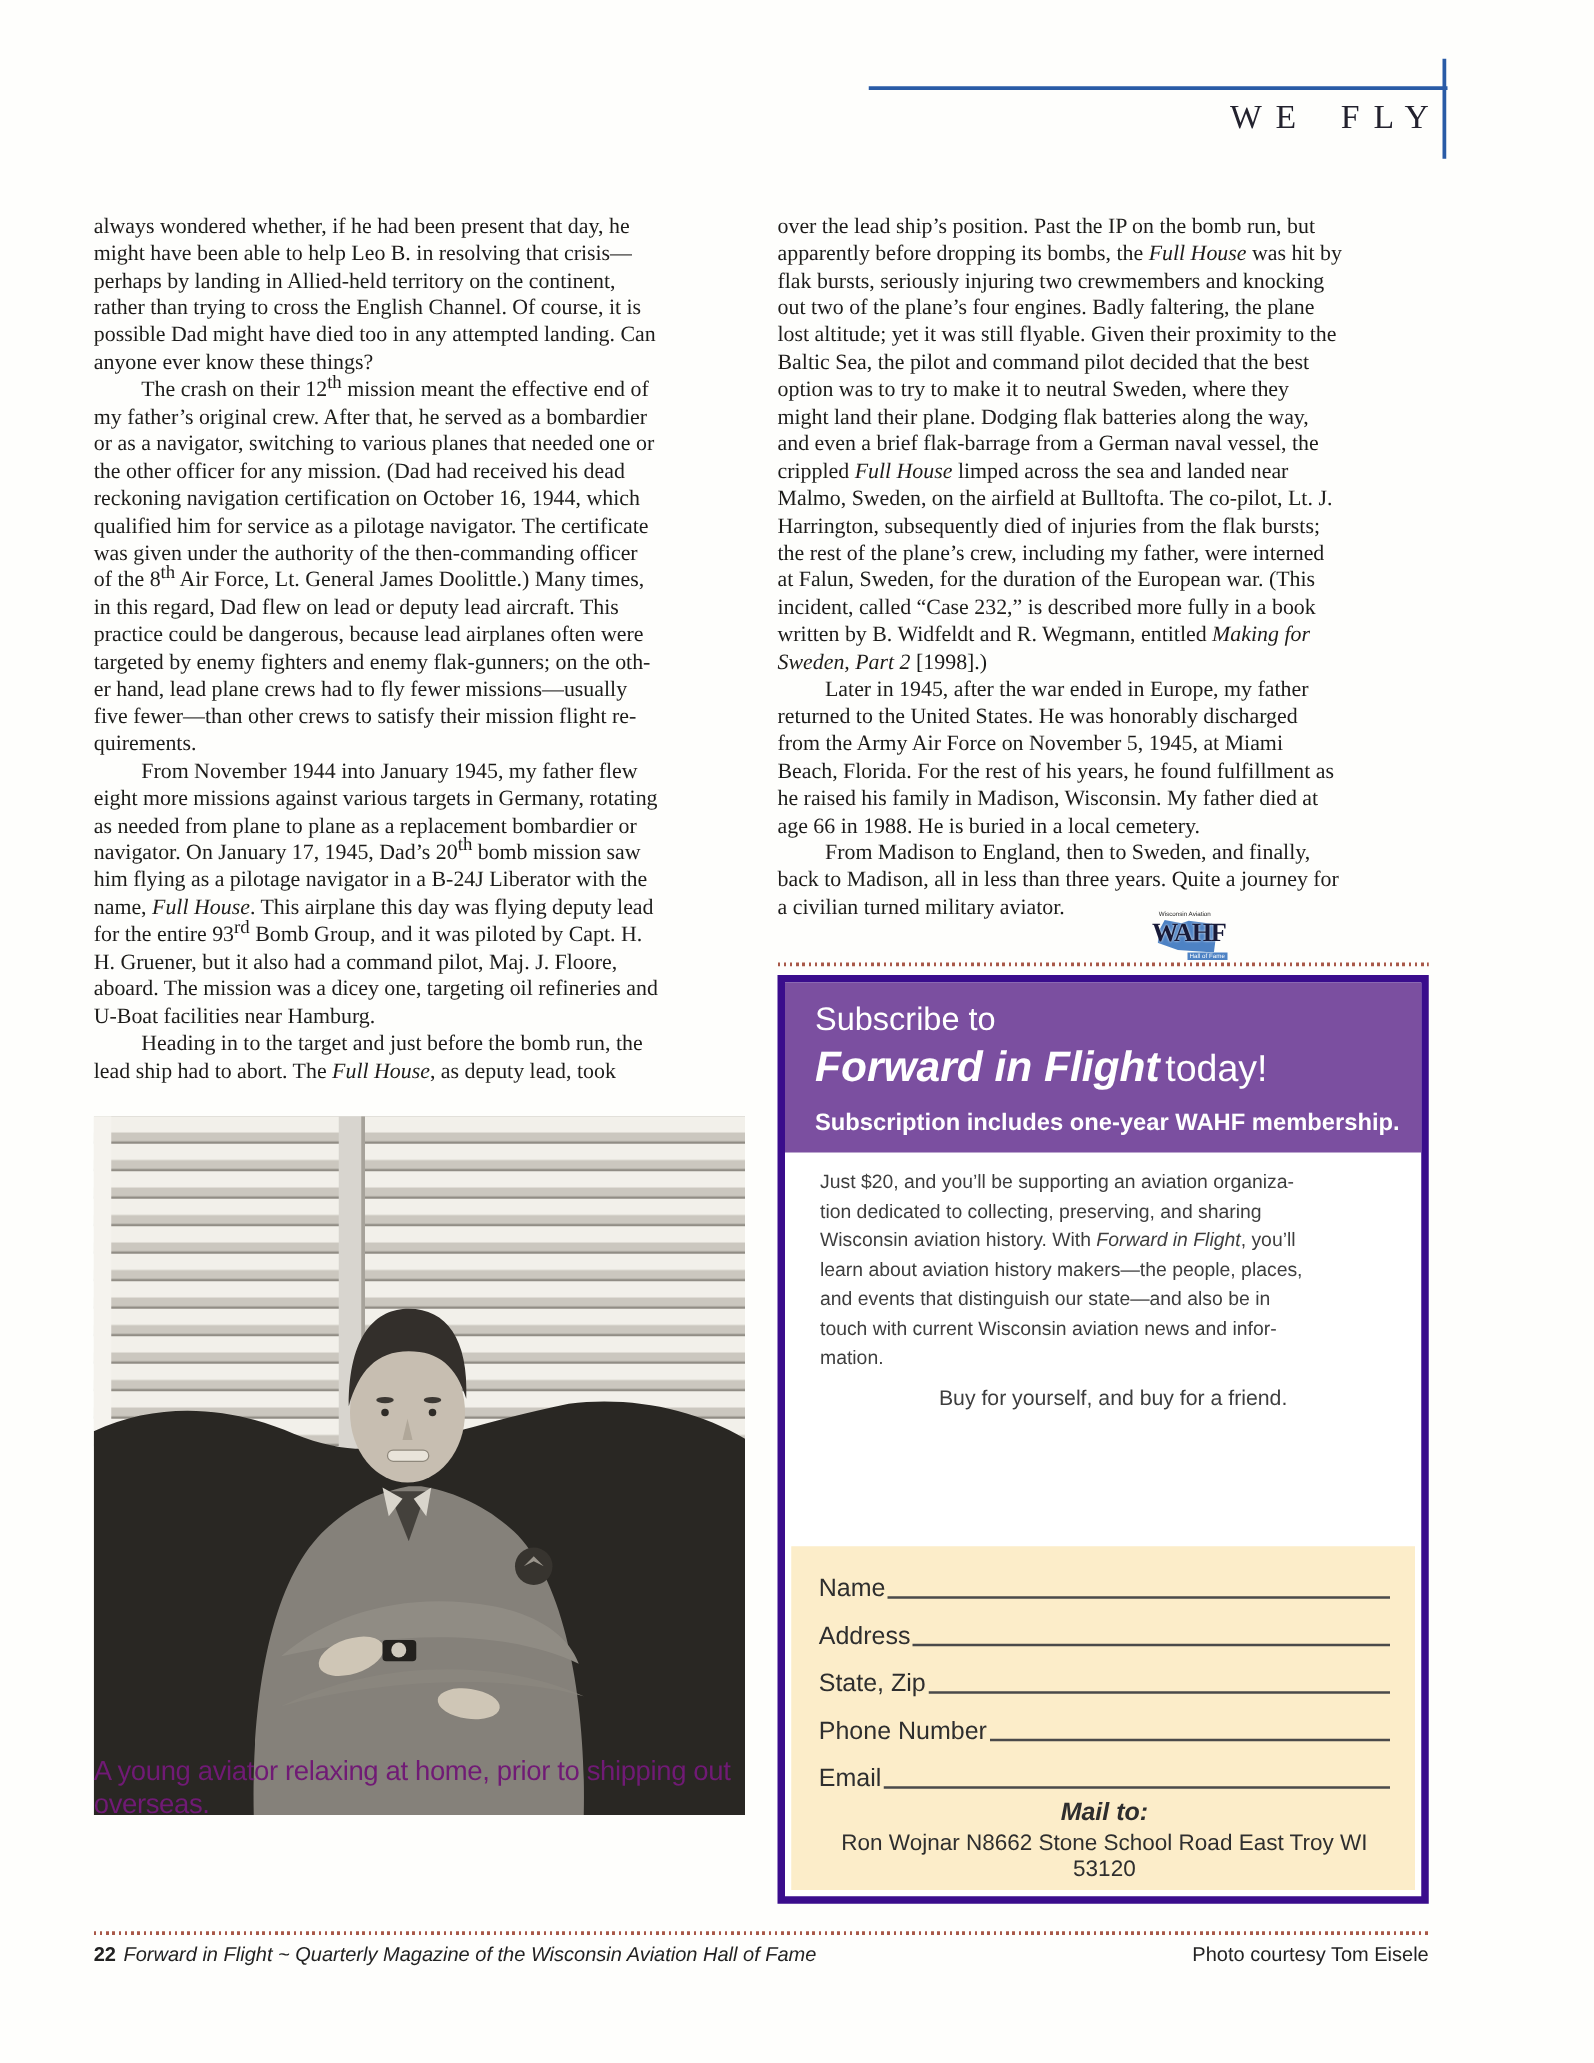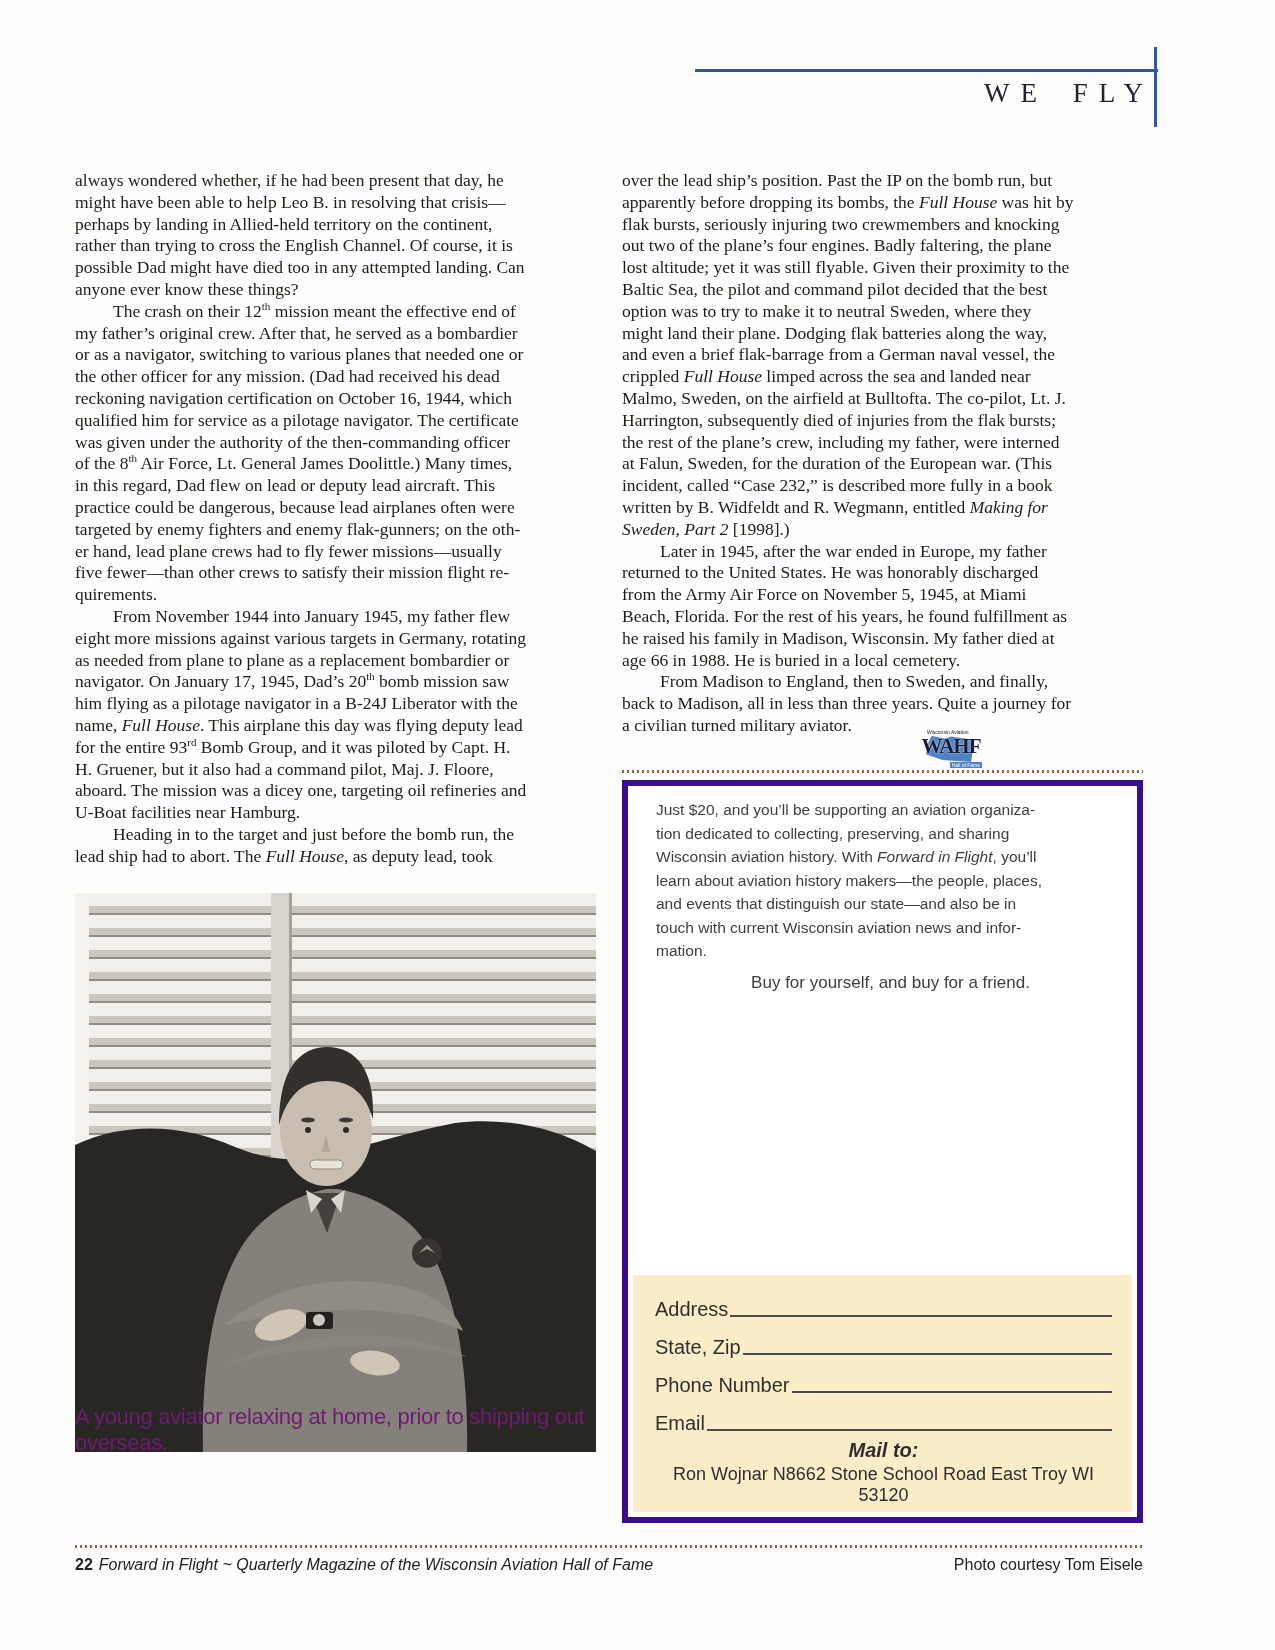--- a/index.html
+++ b/index.html
@@ -11,21 +11,21 @@
   .rule-v{position:absolute;left:1154px;top:47px;width:3px;height:80px;background:#2a5ba6;}
   .section-label{position:absolute;top:78px;right:121px;font-size:27px;letter-spacing:11px;
         word-spacing:7px;color:#23222e;}
 
   
   .col{position:absolute;top:170px;width:532px;font-size:17.5px;line-height:21.8px;}
   .col-left{left:75px;}
   .col-right{left:622px;}
   .para{margin:0;white-space:pre-line;}
   .indent{text-indent:38px;}
-  sup{font-size:11px;line-height:0;vertical-align:super;}
+  sup{font-size:15px;line-height:0;vertical-align:super;}
 
   
   .wahf-logo{position:absolute;left:918px;top:730px;width:66px;height:38px;}
   .wahf-shape{position:absolute;left:8px;top:6px;width:48px;height:26px;background:#4d82c4;
         clip-path:polygon(12% 0,40% 10%,52% 2%,100% 14%,94% 100%,34% 92%,0 70%,4% 28%);}
   .wahf-acronym{position:absolute;left:0;top:4px;width:100%;text-align:center;
         font-family:"Liberation Serif",serif;font-weight:bold;font-size:21px;letter-spacing:-1px;
         color:#181a38;text-shadow:0 0 2px #ffffff;}
   .wahf-top{position:absolute;top:-1px;left:9px;font-size:5px;font-family:"Liberation Sans",sans-serif;
         color:#222;white-space:nowrap;}
@@ -187,32 +187,41 @@
       <path d="M150,472 C222,436 322,432 392,464 C330,446 230,450 150,472 Z" fill="#8a867e"></path>
       <ellipse cx="206" cy="432" rx="27" ry="14" fill="#cfc6b6" transform="rotate(-18 206 432)"></ellipse>
       <rect x="231" y="419" width="27" height="17" rx="3" fill="#23211e"></rect>
       <circle cx="244" cy="427" r="6" fill="#cfc9bd"></circle>
       <ellipse cx="300" cy="470" rx="25" ry="12" fill="#cfc6b6" transform="rotate(8 300 470)"></ellipse>
     </svg>
   </figure>
   <div class="caption">A young aviator relaxing at home, prior to shipping out overseas.</div>
 
   <div class="ad-box">
+    <div class="ad-header">
+      <div class="ad-line1">Subscribe to</div>
+      <div class="ad-line2"><span class="ad-title">Forward in Flight</span> <span class="ad-suffix">today!</span></div>
+      <div class="ad-sub">Subscription includes one-year WAHF membership.</div>
+    </div>
     <div class="ad-white">
       <p class="ad-para">Just $20, and you’ll be supporting an aviation organiza-
 tion dedicated to collecting, preserving, and sharing
 Wisconsin aviation history. With <i>Forward in Flight</i>, you’ll
 learn about aviation history makers—the people, places,
 and events that distinguish our state—and also be in
 touch with current Wisconsin aviation news and infor-
 mation.</p>
       <p class="ad-cta">Buy for yourself, and buy for a friend.</p>
     </div>
     <div class="ad-form">
       <div class="form-row">
+          <span class="form-label">Name</span>
+          <span class="form-line"></span>
+        </div>
+      <div class="form-row">
           <span class="form-label">Address</span>
           <span class="form-line"></span>
         </div>
       <div class="form-row">
           <span class="form-label">State, Zip</span>
           <span class="form-line"></span>
         </div>
       <div class="form-row">
           <span class="form-label">Phone Number</span>
           <span class="form-line"></span>

